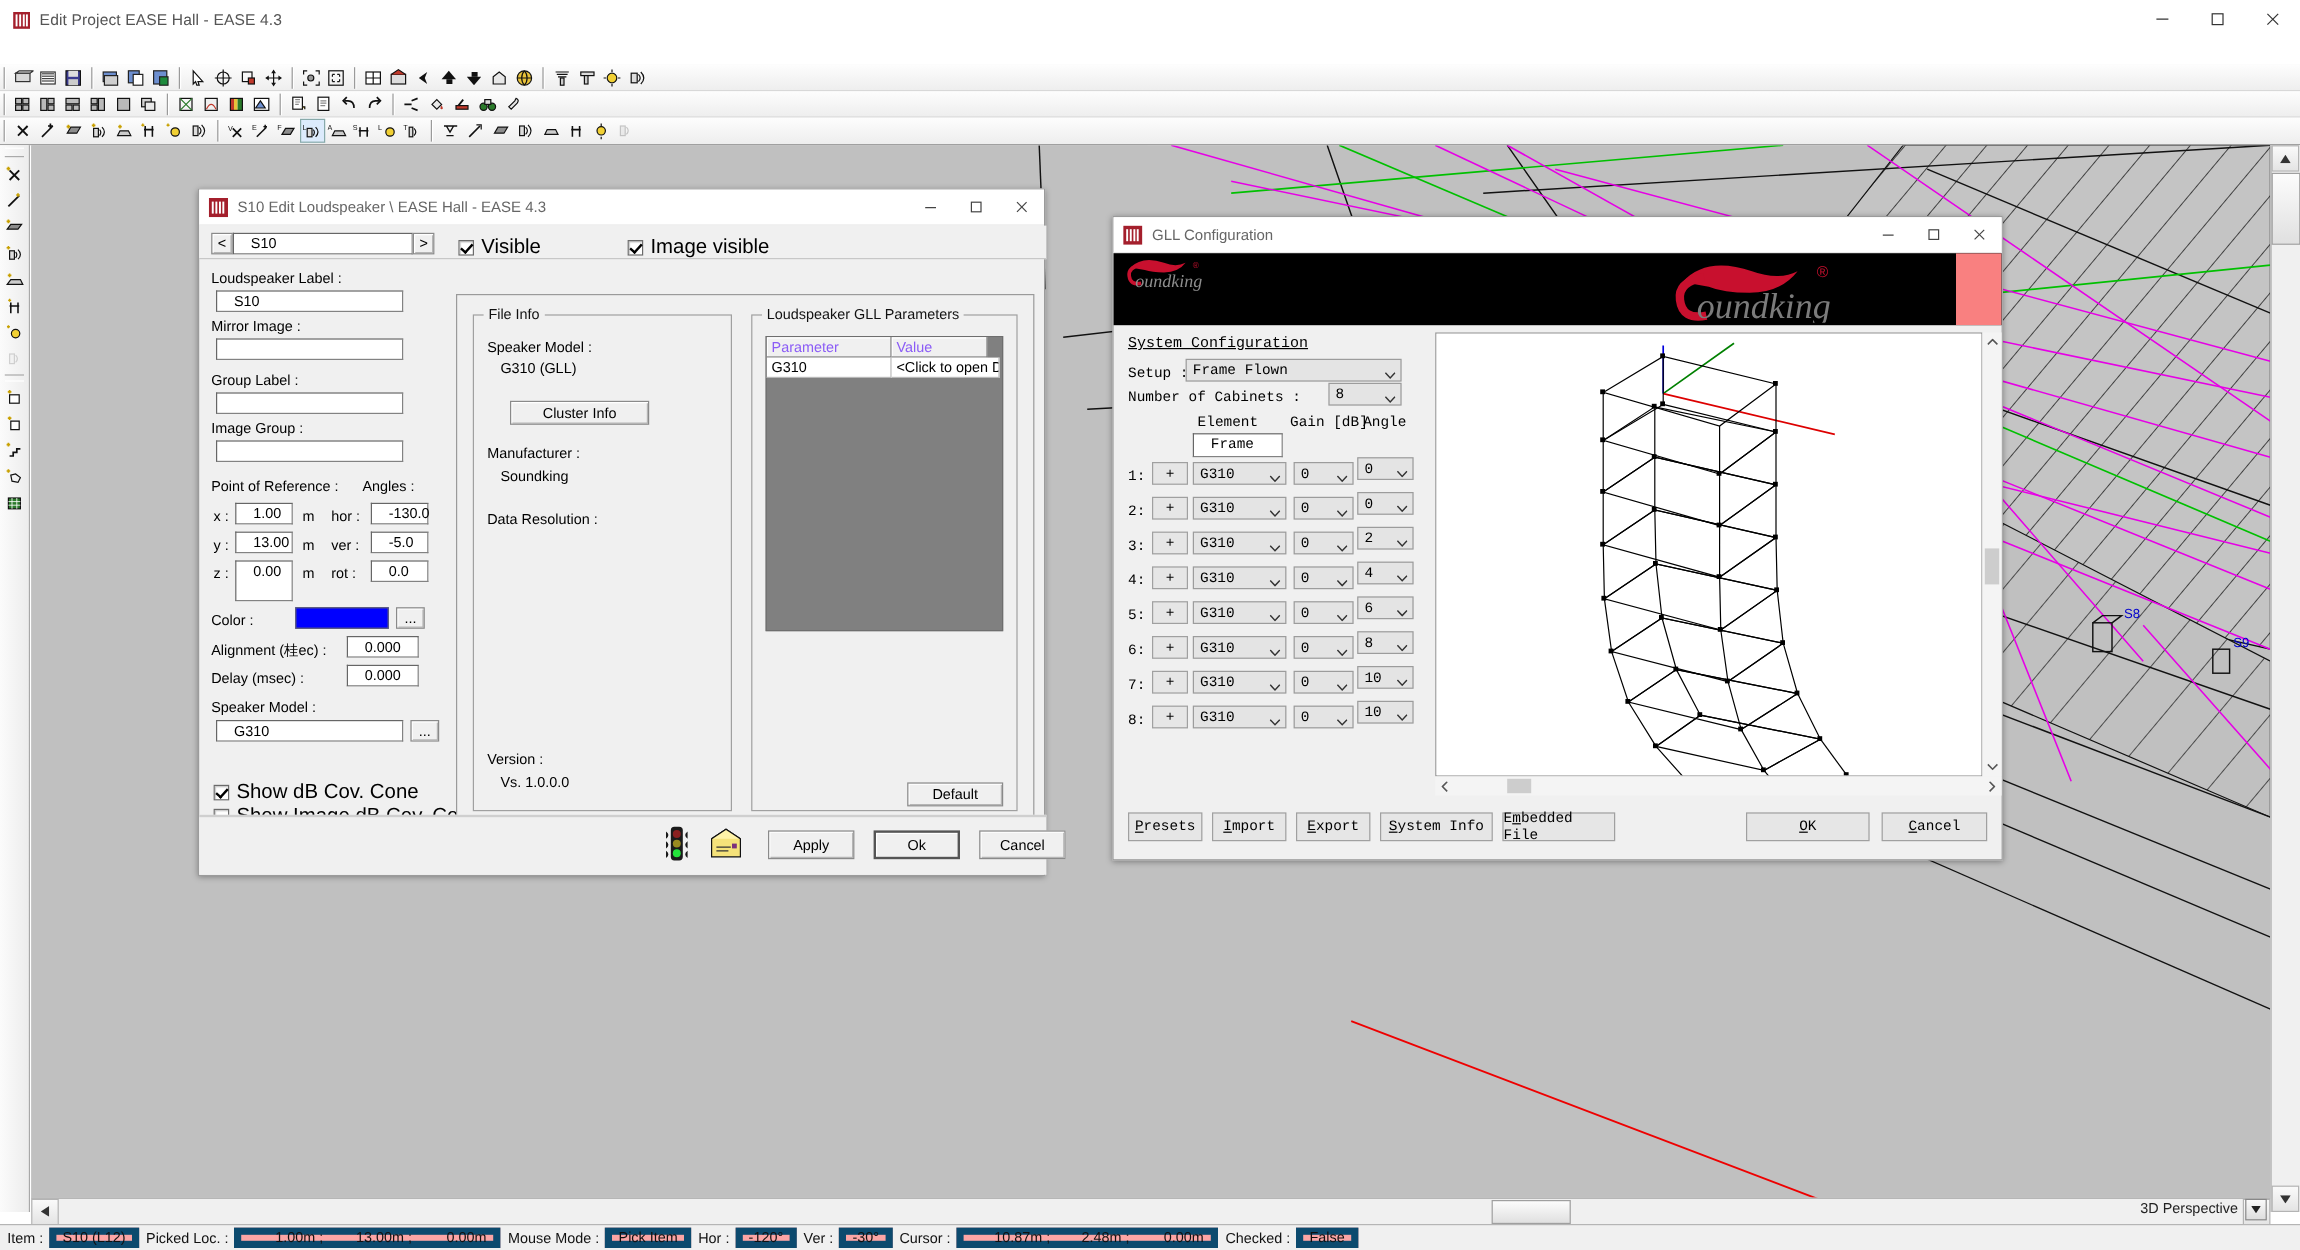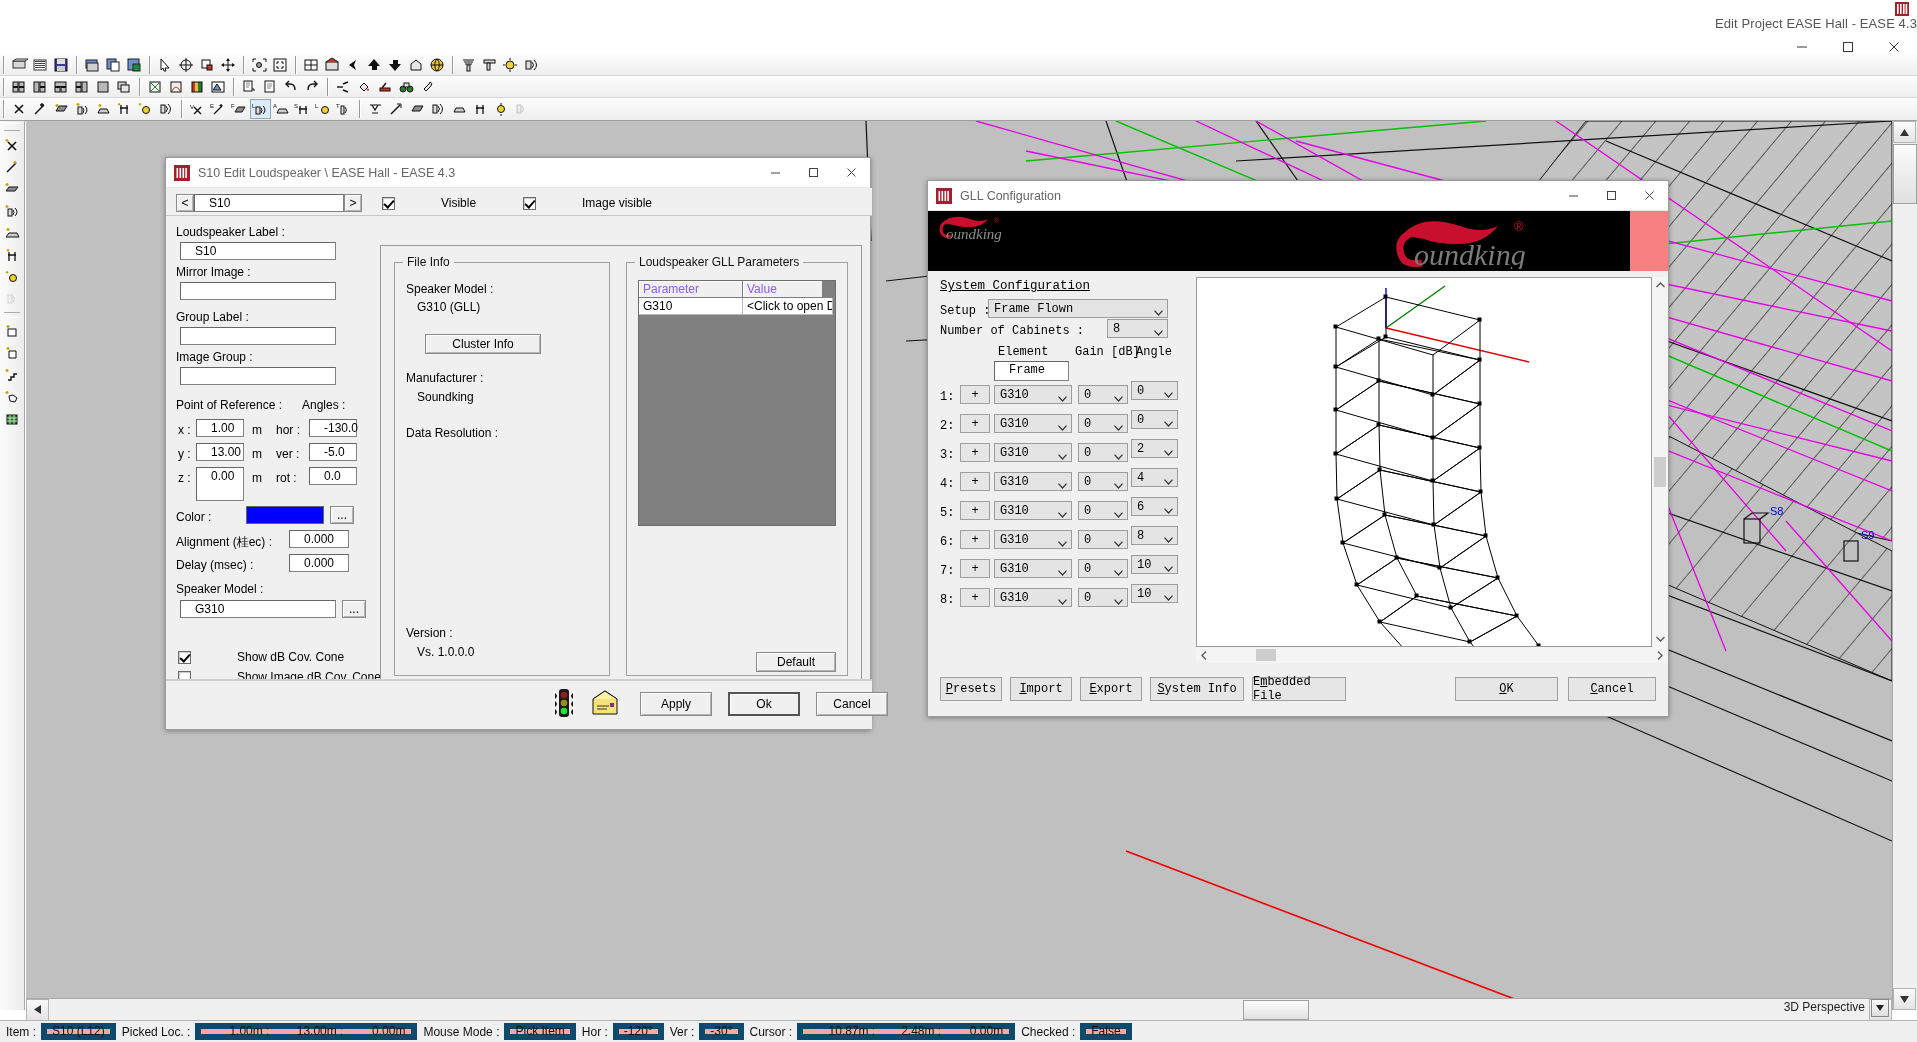--- a/index.html
+++ b/index.html
@@ -10,23 +10,22 @@
     overflow: hidden;
     font-family: "Liberation Sans", sans-serif;
     font-size: 12px;
     background: #ffffff;
   }
   #app { position: relative; width: 1917px; height: 1042px; }
 
   
   .titlebar {
     position: absolute; top: 0; left: 0; width: 1917px; height: 32px;
-    background: #ffffff; display: flex; align-items: flex-end;
+    background: #ffffff; display: flex; align-items: center;
     border-bottom: 0px solid #ddd;
-    flex-direction: column;
   }
   .tb-icon {
     width: 16px; height: 16px; margin-left: 9px; margin-right: 8px;
     background: #ffffff; position: relative; flex: none;
     border: 1px solid #fff;
   }
   .tb-icon svg { display:block; }
   .tb-title { color: #555; font-size: 13px; letter-spacing: .1px; }
   .tb-sysbtns { margin-left: auto; display: flex; height: 32px; }
   .sysbtn {
@@ -157,21 +156,21 @@
     font-size: 12px; color: #000; padding: 1px 14px; line-height: 15px;
     font-family: "Liberation Sans", sans-serif;
   }
   .btn {
     position: absolute; background: #f0f0f0; border: 1px solid #8a8a8a;
     box-shadow: inset 1px 1px 0 #ffffff, inset -1px -1px 0 #b5b5b5;
     font-size: 12px; color:#000; text-align:center;
     display:flex;align-items:center;justify-content:center;
   }
   .btn.def { border: 2px solid #555; box-shadow: inset 1px 1px 0 #fff; }
-  .chk { position:absolute; display:flex; align-items:center; font-size:12px;gap:40px; }
+  .chk { position:absolute; display:flex; align-items:center; font-size:17px; }
   .chk .box {
     width:13px;height:13px;background:#fff;border:1px solid #6b6b6b;
     margin-right:6px; position:relative; flex:none;
     box-shadow: inset 1px 1px 1px rgba(0,0,0,.22);
   }
   .chk .box.on::after {
     content:""; position:absolute; left:3px; top:0px; width:4px;height:8px;
     border:solid #000; border-width: 0 2px 2px 0; transform: rotate(42deg);
   }
 

